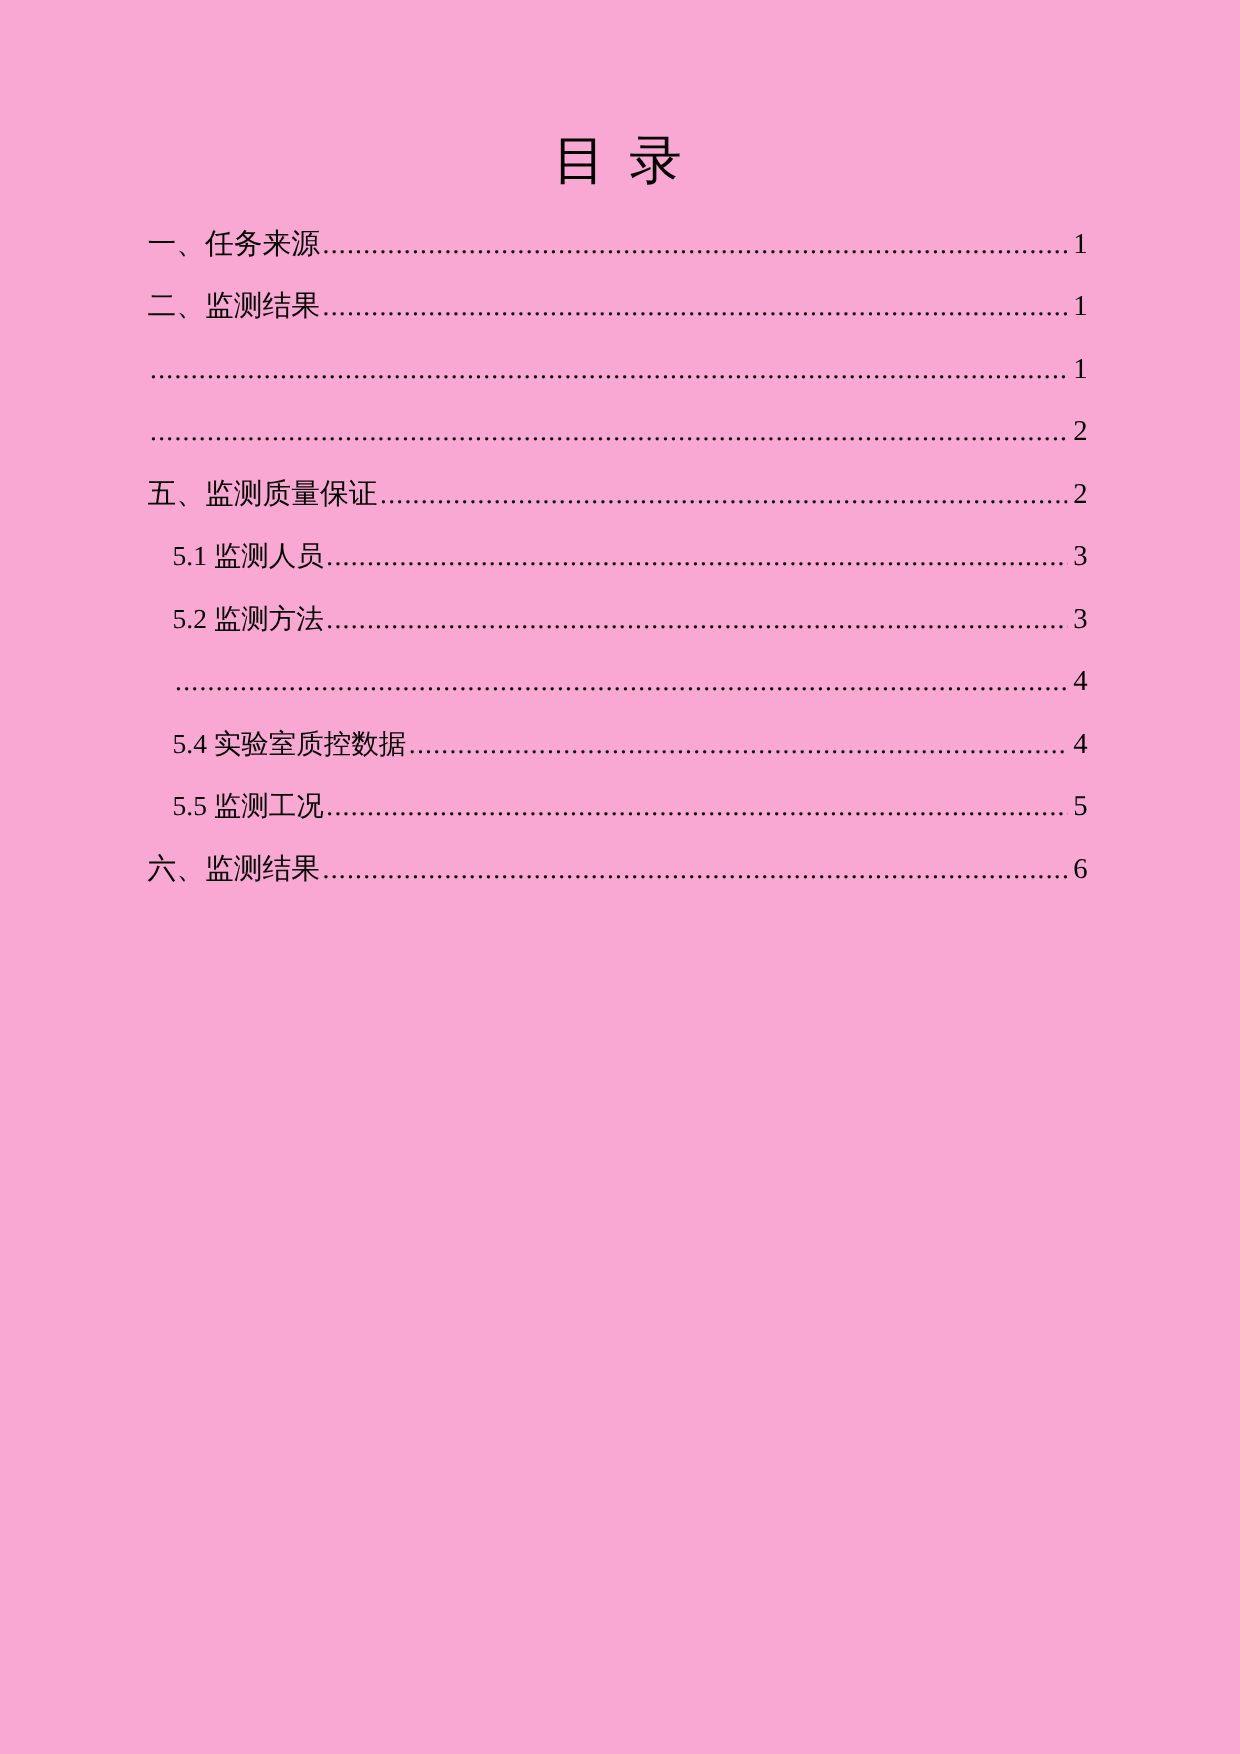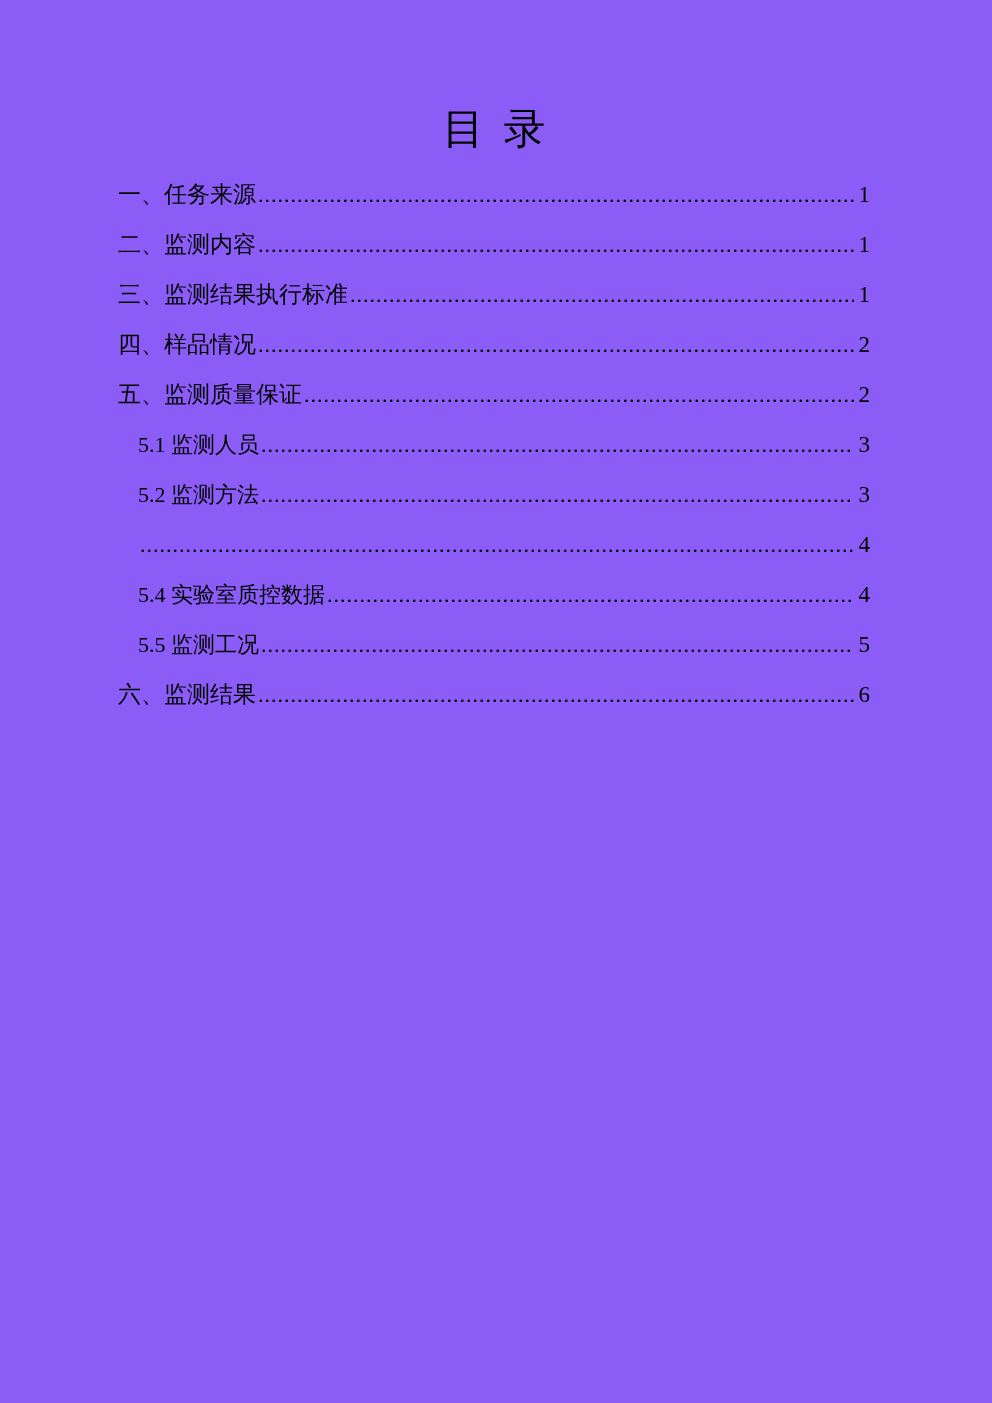--- a/index.html
+++ b/index.html
@@ -5,21 +5,21 @@
   * { margin: 0; padding: 0; box-sizing: border-box; }
   html, body {
     background: #ffffff;
     font-family: "Liberation Serif", "DejaVu Serif", serif;
     color: #000000;
   }
   .page {
     width: 992px;
     height: 1403px;
     margin: 0 auto;
-    background: #8b5cf6;
+    background: #f9a8d4;
     padding: 104px 122px 0 118px;
     position: relative;
   }
   .title {
     text-align: center;
     font-size: 42px;
     font-weight: 400;
     letter-spacing: 0.45em;
     padding-left: 0.45em; 
     line-height: 1.2;
@@ -58,33 +58,31 @@
   <h1 class="title">目录</h1>
 
   <div class="toc" id="toc">
   <div class="toc-row level-1">
     <span class="label">一、任务来源</span>
     <span class="dots" aria-hidden="true">............................................................................................................................................................................................................................................................................................................</span>
     <span class="page-num">1</span>
   </div>
 
   <div class="toc-row level-1">
-    <span class="label">二、监测内容</span>
+    <span class="label">二、监测结果</span>
     <span class="dots" aria-hidden="true">............................................................................................................................................................................................................................................................................................................</span>
     <span class="page-num">1</span>
   </div>
 
   <div class="toc-row level-1">
-    <span class="label">三、监测结果执行标准</span>
     <span class="dots" aria-hidden="true">............................................................................................................................................................................................................................................................................................................</span>
     <span class="page-num">1</span>
   </div>
 
   <div class="toc-row level-1">
-    <span class="label">四、样品情况</span>
     <span class="dots" aria-hidden="true">............................................................................................................................................................................................................................................................................................................</span>
     <span class="page-num">2</span>
   </div>
 
   <div class="toc-row level-1">
     <span class="label">五、监测质量保证</span>
     <span class="dots" aria-hidden="true">............................................................................................................................................................................................................................................................................................................</span>
     <span class="page-num">2</span>
   </div>
 

